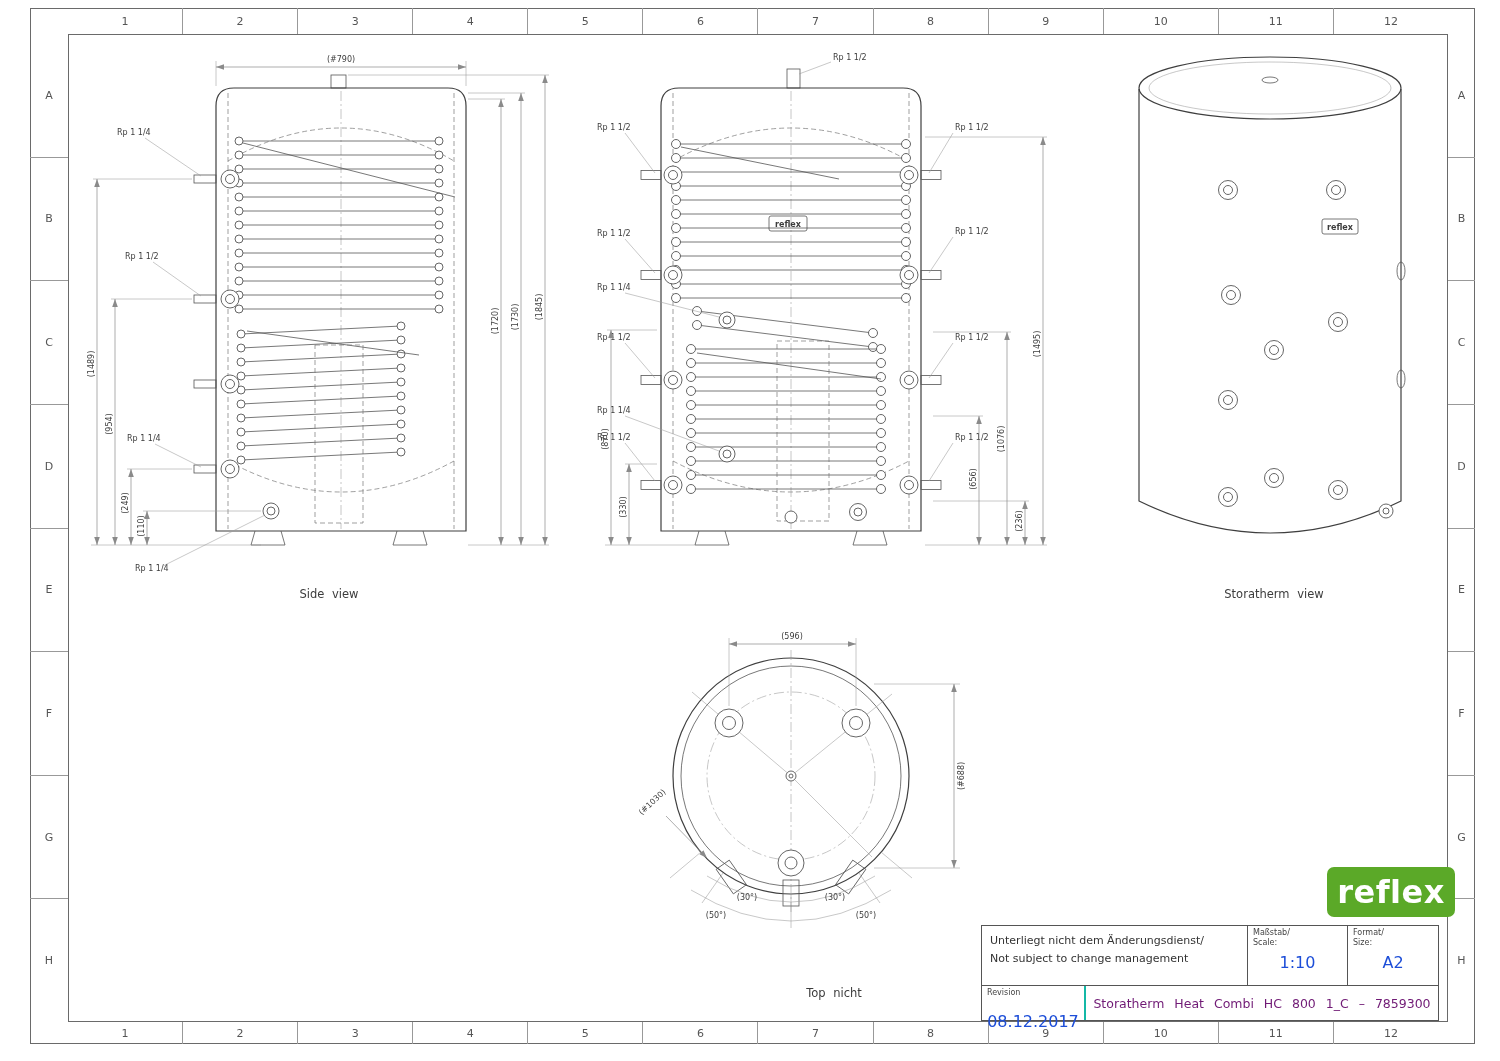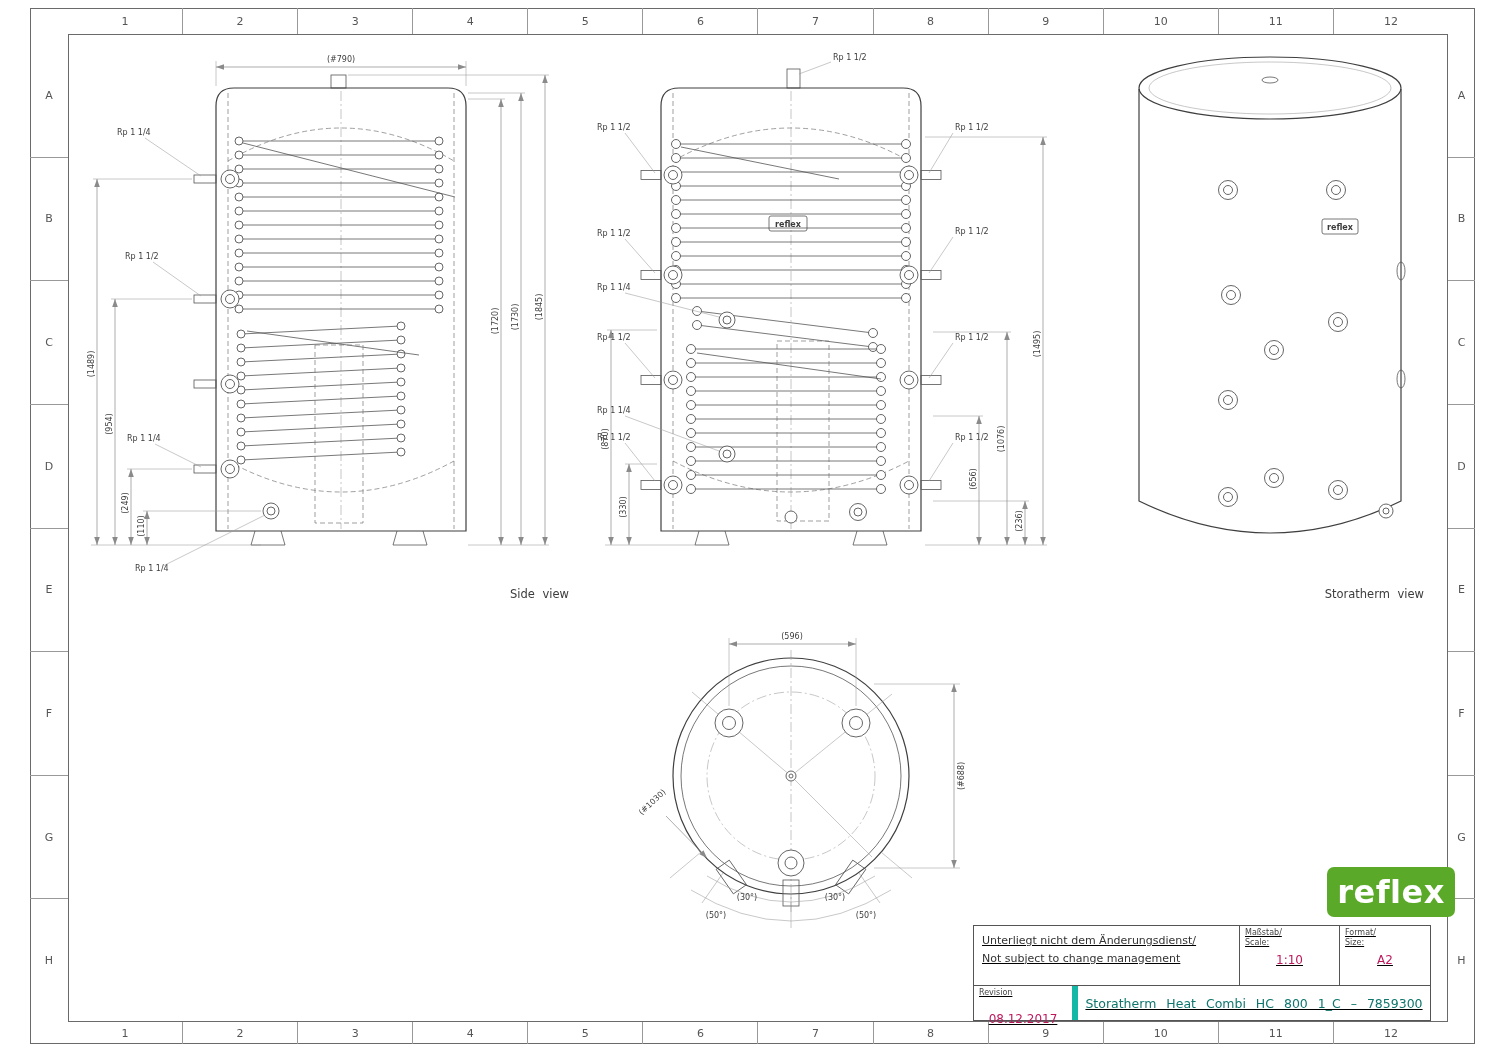--- a/index.html
+++ b/index.html
@@ -13,42 +13,42 @@
   .zones-left,.zones-right{position:absolute;top:34px;height:988px;display:flex;flex-direction:column;}
   .zones-left{left:30px;width:38px;}
   .zones-right{left:1448px;width:27px;}
   .zc{flex:1;display:flex;align-items:center;justify-content:center;font-size:11px;color:#555;}
   .zones-top .zc + .zc,.zones-bottom .zc + .zc{border-left:1px solid #999;}
   .zones-left .zc + .zc,.zones-right .zc + .zc{border-top:1px solid #999;}
   
   .view{position:absolute;}
   .view svg{display:block;overflow:visible;}
   .view svg text{font-family:"DejaVu Sans",sans-serif;fill:#3c3c3c;}
-  .caption{text-align:right;font-size:11.5px;color:#3c3c3c;word-spacing:4px;margin-top:8px;}
+  .caption{text-align:center;font-size:11.5px;color:#3c3c3c;word-spacing:4px;margin-top:8px;}
   #view-top .caption{margin-top:26px;}
   .tl{stroke:#3f3f3f;stroke-width:1.2;fill:none;}
   .tm{stroke:#555;stroke-width:0.8;fill:none;}
   .fit{fill:#fff;stroke:#555;stroke-width:0.9;}
   .dash{stroke:#777;stroke-width:0.7;fill:none;stroke-dasharray:5 3;}
   .dashdot{stroke:#999;stroke-width:0.55;fill:none;stroke-dasharray:10 3 2 3;}
   .dim{stroke:#9a9a9a;stroke-width:0.55;fill:none;}
   .diml{stroke:#8a8a8a;stroke-width:0.7;fill:none;}
   .dimtext,.lbl{font-size:8px;}
   
-  .titleblock{position:absolute;right:16px;bottom:0;width:458px;height:96px;border:1.3px solid #555;box-sizing:border-box;display:flex;flex-direction:column;background:#fff;text-decoration:underline;}
+  .titleblock{position:absolute;right:8px;bottom:0;width:458px;height:96px;border:1.3px solid #555;box-sizing:border-box;display:flex;flex-direction:column;background:#fff;}
   .tb-row1{flex:1;display:flex;border-bottom:1px solid #555;}
   .tb-note{width:266px;border-right:1px solid #555;padding:6px 8px;font-size:11px;color:#333;line-height:1.6;box-sizing:border-box;}
   .tb-scale{width:100px;border-right:1px solid #555;padding:2px 5px;box-sizing:border-box;}
   .tb-format{flex:1;padding:2px 5px;box-sizing:border-box;}
   .tb-small{font-size:8px;color:#444;line-height:1.25;}
-  .tb-value{font-size:12px;color:#be185d;text-align:center;margin-top:5px;}
+  .tb-value{font-size:16px;color:#1d4ed8;text-align:center;margin-top:5px;}
   .tb-row2{height:34px;display:flex;}
-  .tb-rev{width:104px;border-right:6px solid #14b8a6;padding:2px 5px;box-sizing:border-box;}
+  .tb-rev{width:104px;border-right:2px solid #14b8a6;padding:2px 5px;box-sizing:border-box;}
   .tb-rev .tb-value{margin-top:14px;}
-  .tb-title{flex:1;display:flex;align-items:center;justify-content:center;font-size:12.5px;color:#0f766e;word-spacing:6px;}
+  .tb-title{flex:1;display:flex;align-items:center;justify-content:center;font-size:12.5px;color:#701a75;word-spacing:6px;}
   .brandlogo{position:absolute;right:-8px;top:832px;width:128px;height:50px;background:#5ba928;border-radius:7px;display:flex;align-items:center;justify-content:center;color:#fff;font-weight:bold;font-size:32px;letter-spacing:0.5px;}
 </style>
 </head>
 <body>
 
 <div class="sheet">
   <div class="outer-border"></div>
 
   <div class="zones-top">
     <div class="zc">1</div>

